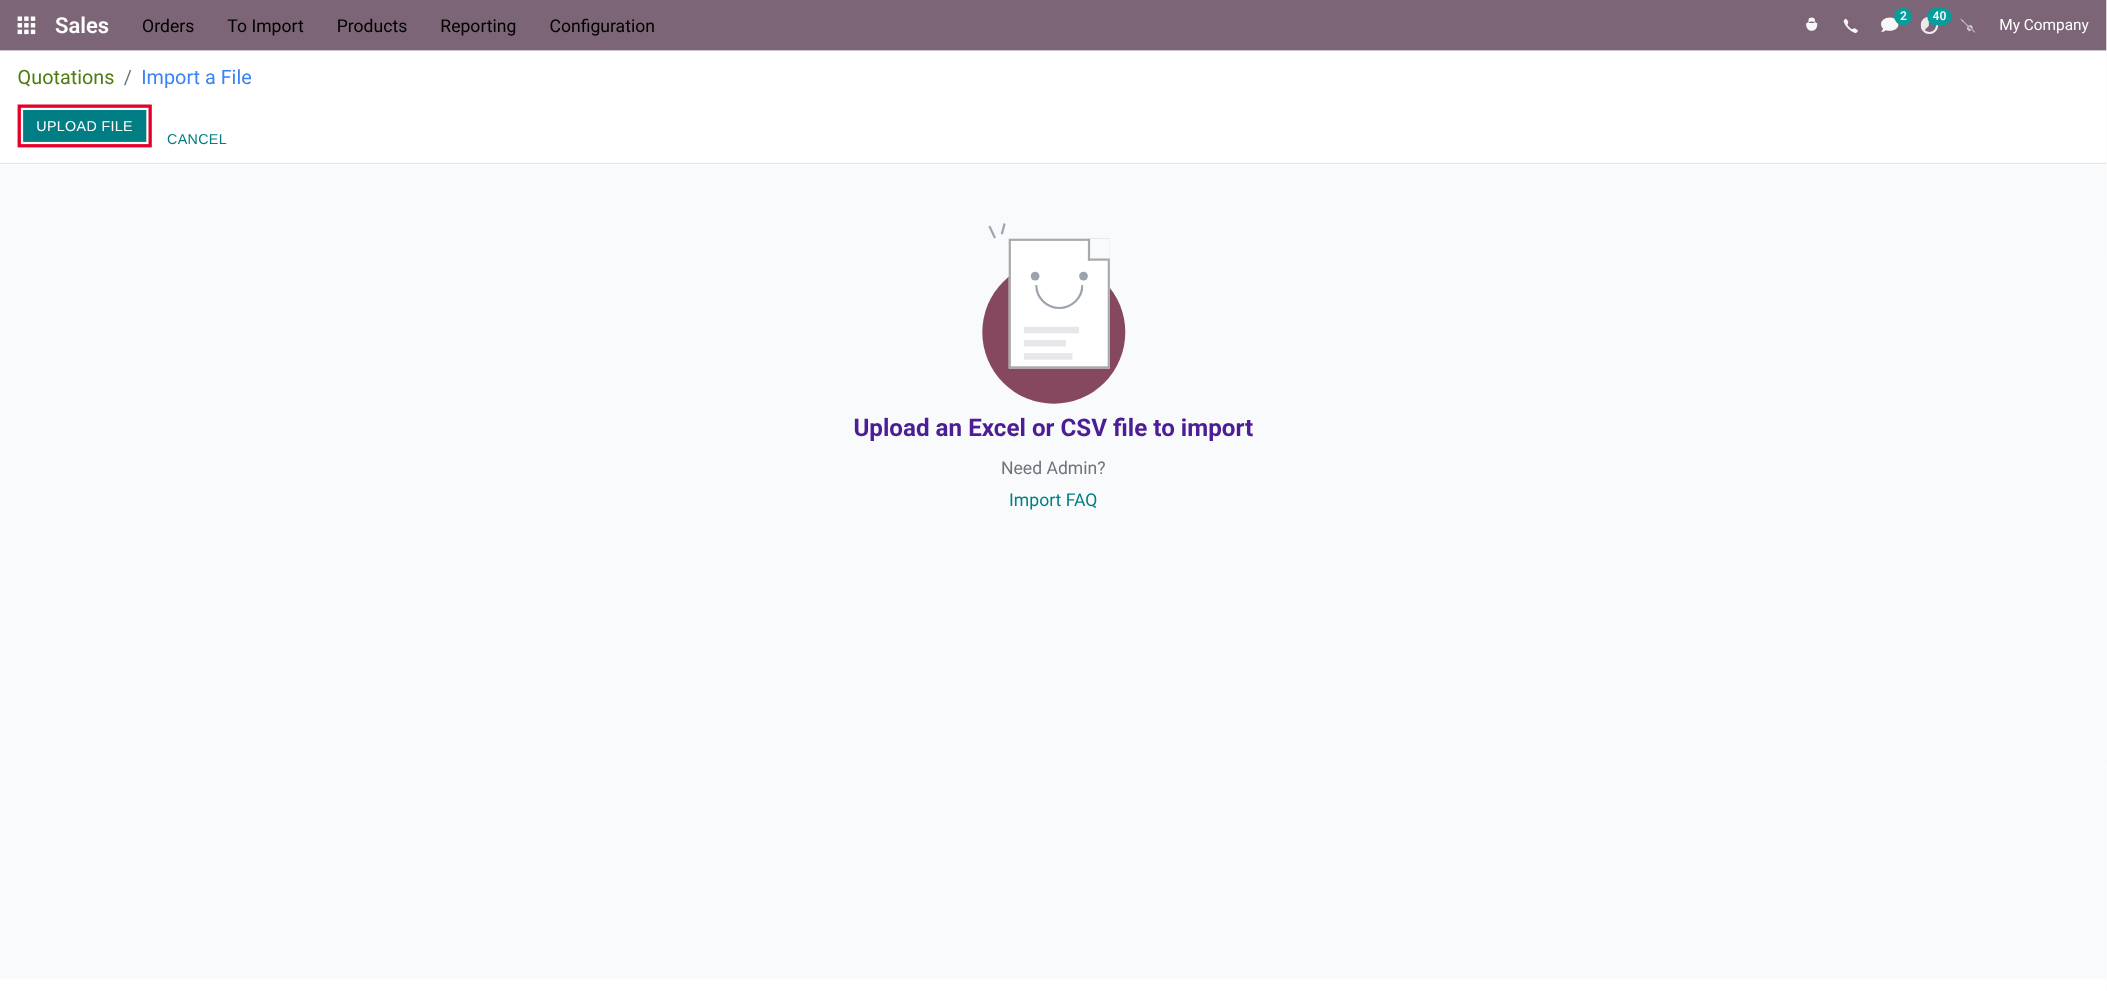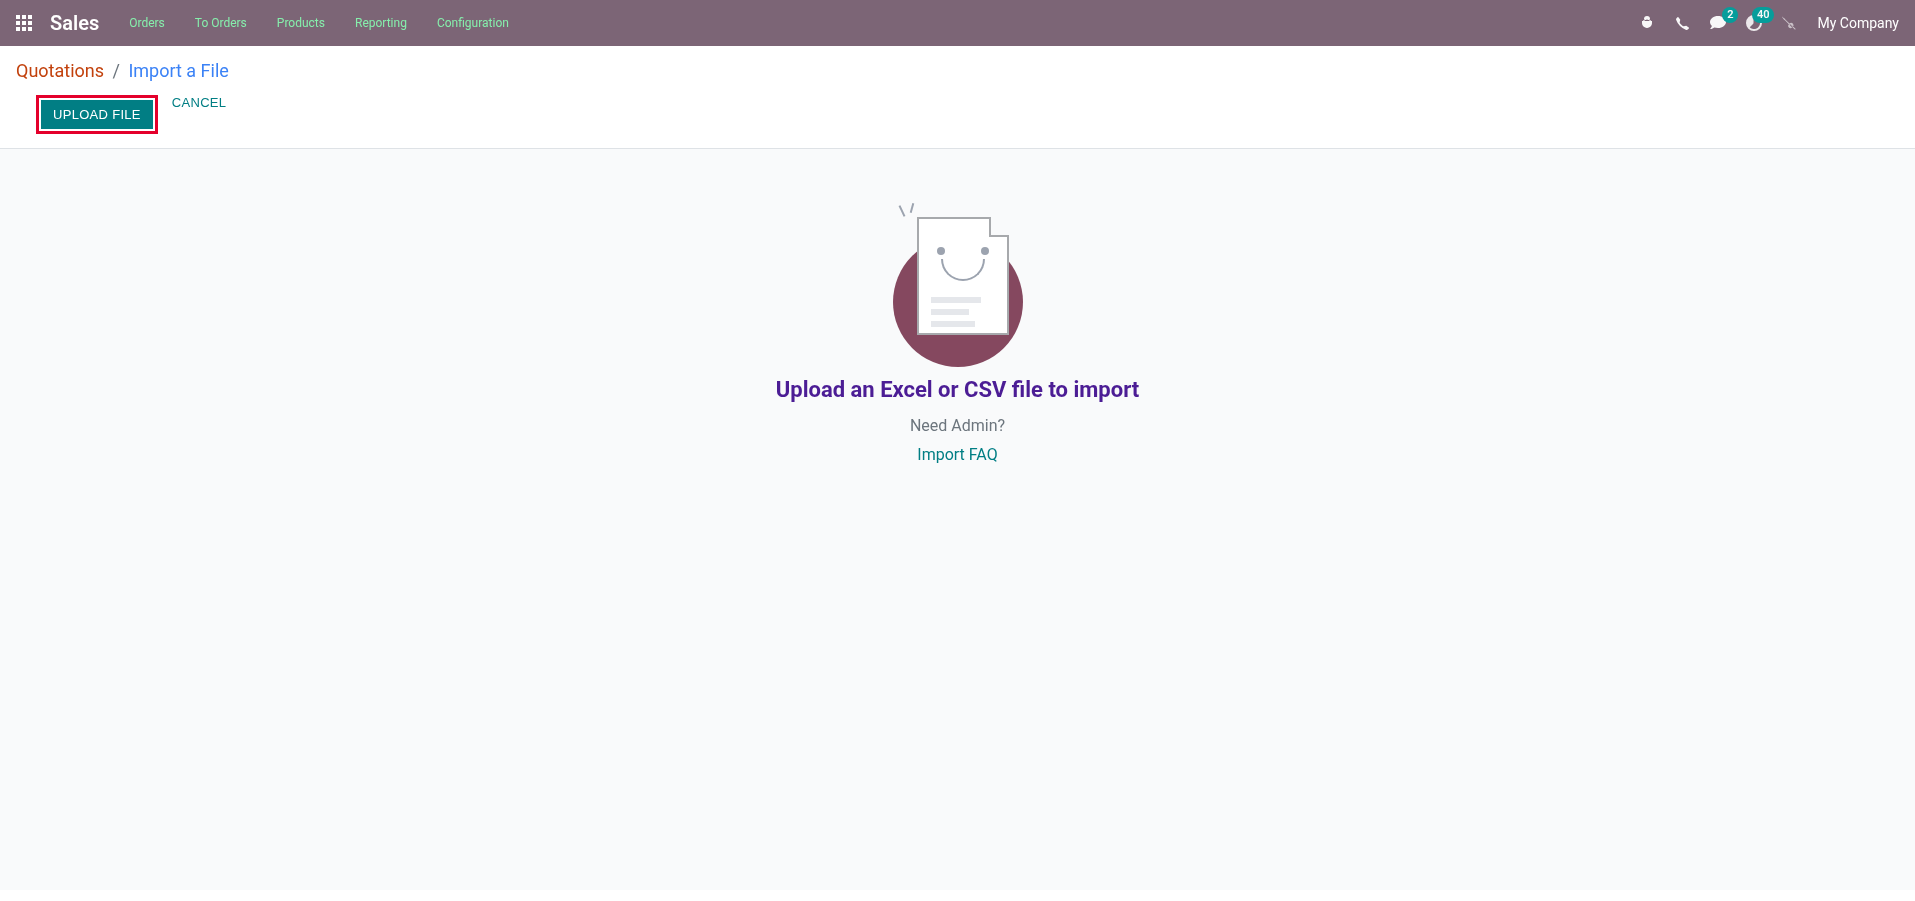--- a/index.html
+++ b/index.html
@@ -4,36 +4,36 @@
 <style>
 * { margin:0; padding:0; box-sizing:border-box; }
 body { font-family: -apple-system, BlinkMacSystemFont, "Segoe UI", Roboto, "Helvetica Neue", Arial, sans-serif; background:#fff; color:#374151; font-size:14px; }
 
 
 .navbar { background:#7C6576; height:46px; display:flex; align-items:center; padding:16px 16px; color:#fff; }
 .apps-icon { width:16px; height:16px; display:grid; grid-template-columns:repeat(3,4px); grid-template-rows:repeat(3,4px); gap:2px; margin-right:18px; cursor:pointer; }
 .apps-icon span { background:#fff; width:4px; height:4px; }
 .brand { font-size:20px; font-weight:600; margin-right:30px; }
 .nav-menu { display:flex; gap:30px; }
-.nav-item { color:#86efac; font-size:12px; cursor:pointer; }
+.nav-item { color:#000000; font-size:16px; cursor:pointer; }
 .nav-right { margin-left:auto; display:flex; align-items:center; gap:20px; }
 .nav-icon { position:relative; cursor:pointer; color:#fff; opacity:0.95; display:flex; align-items:center; }
 .badge { position:absolute; top:-8px; right:-12px; background:#00A09D; color:#fff; border-radius:10px; font-size:11px; font-weight:600; padding:1px 5px; min-width:16px; text-align:center; line-height:14px; }
 .company { color:#fff; font-size:14px; cursor:pointer; }
 .user-block { display:flex; align-items:center; gap:8px; cursor:pointer; }
 .avatar { width:26px; height:26px; border-radius:50%; background:linear-gradient(135deg,#9ca3af,#6b7280); display:inline-block; border:1px solid rgba(255,255,255,0.3); }
 .user-name { color:#fff; font-size:14px; }
 
 
 .control-panel { padding:14px 16px 14px 16px; border-bottom:1px solid #dee2e6; background:#fff; }
 .breadcrumb { font-size:18px; margin-bottom:14px; }
-.breadcrumb a { color:#c2410c; text-decoration:none; }
+.breadcrumb a { color:#4d7c0f; text-decoration:none; }
 .breadcrumb-sep { color:#6c757d; margin:0 4px; }
 .breadcrumb-current { color:#3b82f6; }
-.button-row { display:flex; align-items:flex-start; gap:14px;margin-left:20px; }
+.button-row { display:flex; align-items:flex-end; gap:14px; }
 .btn-highlight-wrap { border:3px solid #E4002B; padding:2px; display:inline-block; }
 .btn-primary { background:#017E84; color:#fff; border:none; padding:7px 12px; font-size:13px; font-weight:500; letter-spacing:0.3px; cursor:pointer; text-transform:uppercase; }
 .btn-link { color:#017E84; background:none; border:none; font-size:13px; font-weight:500; letter-spacing:0.3px; cursor:pointer; text-transform:uppercase; }
 
 
 .main { background:#F9FAFB; min-height:calc(100vh - 160px); padding-top:60px; }
 .empty-state { text-align:center; max-width:640px; margin:0 auto; }
 .illus-wrap { position:relative; width:150px; height:150px; margin:0 auto 18px; }
 .illus-circle { position:absolute; width:130px; height:130px; background:#85485F; border-radius:50%; left:10px; top:28px; }
 .illus-doc { position:absolute; width:92px; height:118px; background:#fff; border:2px solid #A7A9AC; left:34px; top:8px; }
@@ -69,21 +69,21 @@
       <span></span>
       <span></span>
       <span></span>
       <span></span>
       <span></span>
       <span></span>
   </div>
   <div class="brand">Sales</div>
   <div class="nav-menu">
     <div class="nav-item">Orders</div>
-    <div class="nav-item">To Orders</div>
+    <div class="nav-item">To Import</div>
     <div class="nav-item">Products</div>
     <div class="nav-item">Reporting</div>
     <div class="nav-item">Configuration</div>
   </div>
   <div class="nav-right">
     <div class="nav-icon">
       <svg width="16" height="16" viewBox="0 0 16 16" fill="currentColor">
           <path d="M8 1a3 3 0 013 3H5a3 3 0 013-3zm-5 5h10v2a5 5 0 01-10 0V6zm-2 2h2m10 0h2M2 11l2-1m10 1l-2-1M2 5l2 1m10-1l-2 1"></path>
           <circle cx="8" cy="8" r="4" fill="none" stroke="currentColor" stroke-width="1"></circle>
           <path d="M8 2a2 2 0 012 2H6a2 2 0 012-2zM4 6h8v2a4 4 0 01-8 0V6z" fill="currentColor"></path>

